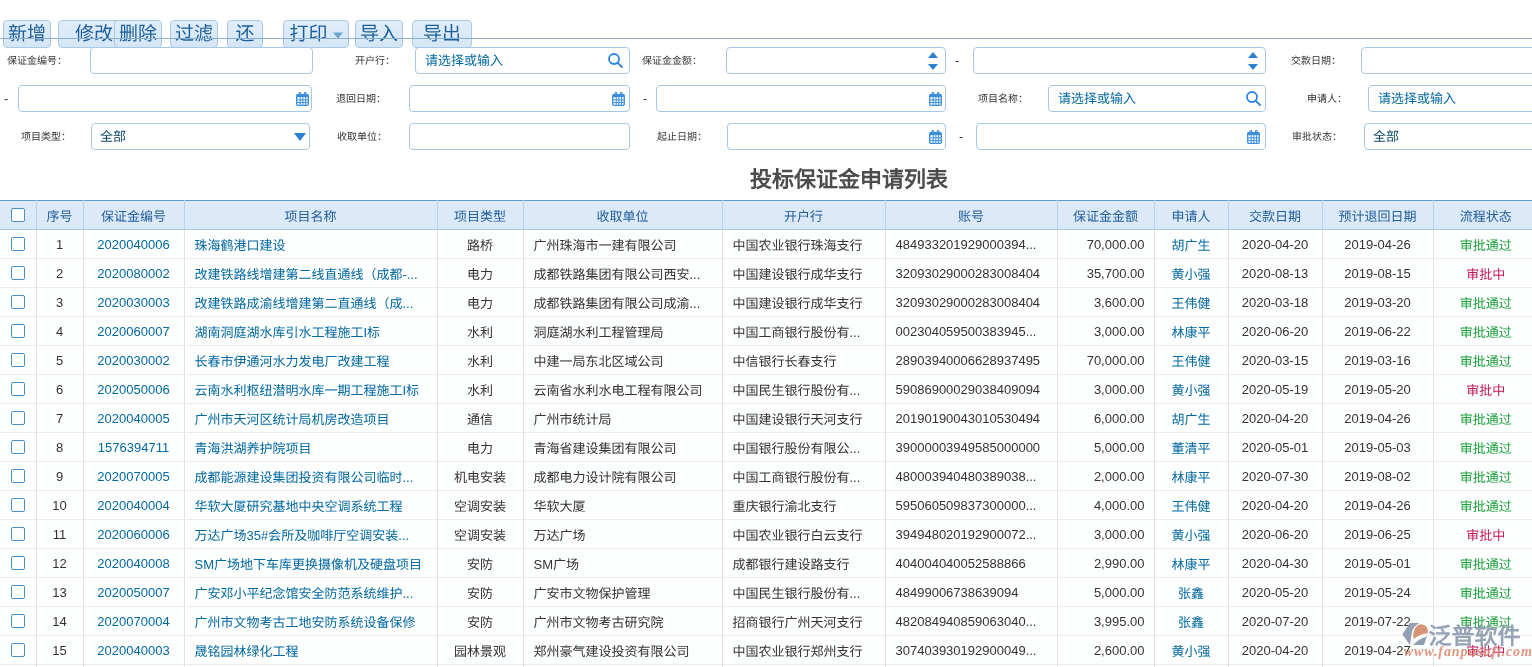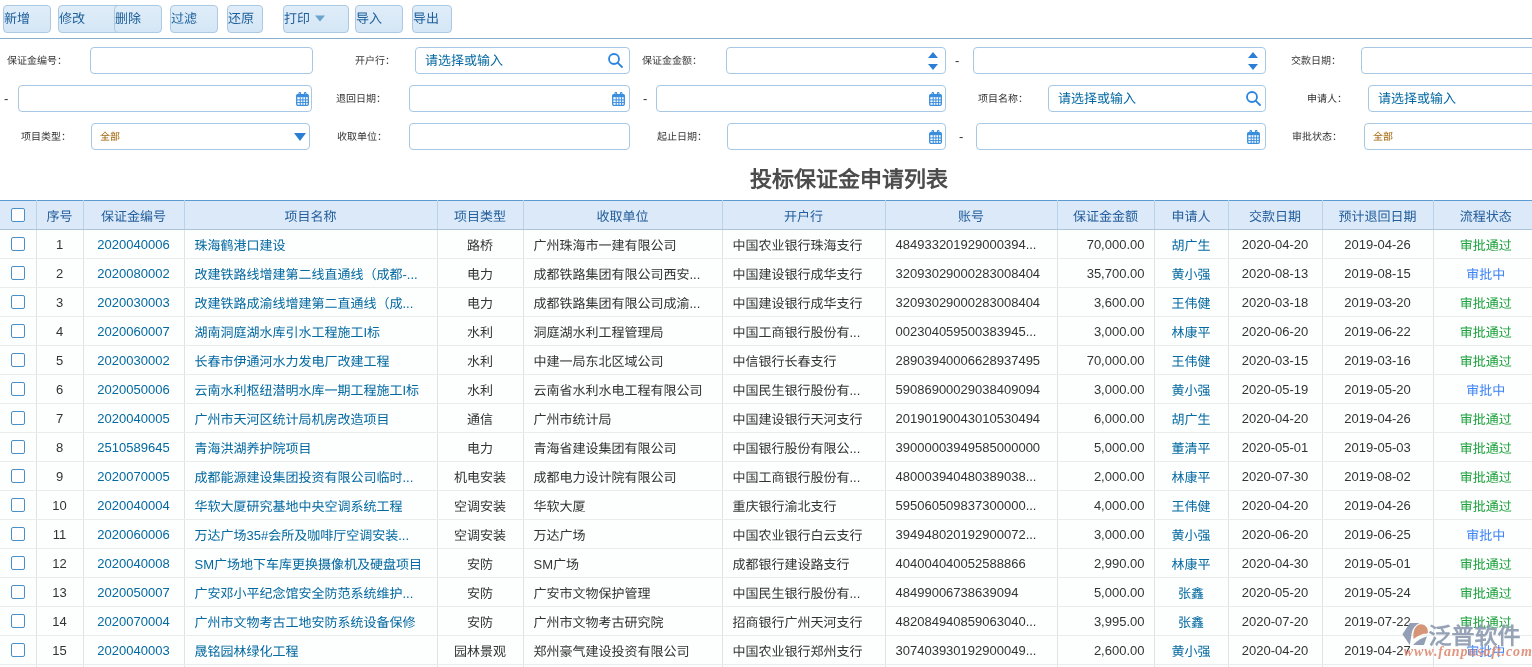--- a/index.html
+++ b/index.html
@@ -1,29 +1,29 @@
 <!DOCTYPE html>
 <html lang="zh-CN"><head>
 <meta charset="utf-8">
 <title>投标保证金申请列表</title>
 <style>
 *{margin:0;padding:0;box-sizing:border-box}
 html,body{width:1532px;height:667px;overflow:hidden;background:#fff;
  font-family:"Liberation Sans",sans-serif;}
 #stage{position:relative;width:1532px;height:667px;overflow:hidden}
 
-.btn{position:absolute;top:5px;height:28px;border:1px solid #abc9e3;border-radius:4px;
- background:linear-gradient(#e0edf9,#d4e6f5);color:#1d5f9b;font-size:13px;
- line-height:26px}
+.btn{position:absolute;top:20px;height:28px;border:1px solid #abc9e3;border-radius:4px;
+ background:linear-gradient(#e0edf9,#d4e6f5);color:#1d5f9b;font-size:19px;
+ text-align:center;line-height:26px}
 .tbline{position:absolute;left:0;top:38px;width:1532px;height:1px;background:#8caecd}
 
 .lab{position:absolute;height:27px;line-height:27px;font-size:10px;color:#333}
 .inp{position:absolute;height:27px;border:1px solid #a6c8e4;border-radius:4px;background:#fff}
 .ph{position:absolute;font-size:13px;color:#0369a1;height:27px;line-height:27px}
-.selt{position:absolute;font-size:10px;color:#a16207;height:22px;line-height:27px}
+.selt{position:absolute;font-size:13px;color:#0c4a6e;height:22px;line-height:27px}
 .dash{position:absolute;font-size:13px;color:#333;height:27px;line-height:27px}
 .fic{position:absolute}
 
 #title{position:absolute;top:161px;left:0;width:1698px;text-align:center;
  font-size:22px;font-weight:bold;color:#4c4c4c}
 
 #tblwrap{position:absolute;left:0;top:200px;width:1538px}
 table{border-collapse:collapse;table-layout:fixed;width:1538px}
 thead td{height:29px;background:#dbe9f8;border-top:1px solid #5d9bd3;
  border-bottom:1px solid #aec4d8;border-right:1px solid #b9d3ea;
@@ -32,39 +32,39 @@
 tbody td{height:29px;background:#fdfefe;border-bottom:1px solid #ebebeb;
  border-right:1px solid #e2e2e2;color:#333;font-size:13px;text-align:center;
  overflow:hidden;white-space:nowrap;padding:0}
 tbody td:last-child{border-right:none}
 tbody a{color:#0369a1;text-decoration:none}
 .c-cb,.c-no,.c-code,.c-type,.c-app,.c-date,.c-st{text-align:center}
 .c-name,.c-unit,.c-bank,.c-acct{text-align:left;padding-left:10px}
 .c-name{}
 .c-amt{text-align:right;padding-right:9px}
 .st-pass{color:#1ba13b}
-.st-ing{color:#3b82f6}
+.st-ing{color:#be185d}
 .cb{display:inline-block;width:14px;height:14px;border:1px solid #4a90c8;border-radius:2px;
  background:#fff;vertical-align:middle;margin-top:-2px}
 
 #wm{position:absolute;left:1396px;top:618px;width:140px;height:50px;opacity:.9}
 </style>
 </head>
 <body>
 <div id="stage">
 <div class="btn" style="left:3px;width:48px">新增</div>
 <div class="btn" style="left:58px;width:72px">修改</div>
 <div class="btn" style="left:114px;width:48px">删除</div>
 <div class="btn" style="left:170px;width:48px">过滤</div>
 <div class="btn" style="left:227px;width:36px">还原</div>
 <div class="btn" style="left:283px;width:66px">打印<svg style="margin-left:5px;vertical-align:1px" width="10" height="7" viewBox="0 0 10 7">
         <polygon points="0,0.5 10,0.5 5,6.5" fill="#6ba3cc"></polygon>
       </svg></div>
 <div class="btn" style="left:355px;width:48px">导入</div>
-<div class="btn" style="left:412px;width:40px">导出</div>
+<div class="btn" style="left:412px;width:60px">导出</div>
 <div class="tbline"></div>
 <div class="lab" style="left:7px;top:47px">保证金编号：</div>
 <div class="inp" style="left:90px;top:47px;width:223px"></div>
 <div class="lab" style="left:355px;top:47px">开户行：</div>
 <div class="inp" style="left:415px;top:47px;width:215px"></div>
 <div class="ph" style="left:425px;top:47px">请选择或输入</div>
 <svg class="fic" style="left:607px;top:52px" width="17" height="17" viewBox="0 0 17 17">
       <circle cx="7" cy="7" r="5" fill="none" stroke="#2a85e0" stroke-width="1.8"></circle>
       <line x1="10.8" y1="10.8" x2="15" y2="15" stroke="#2a85e0" stroke-width="1.8" stroke-linecap="round"></line>
     </svg>
@@ -315,21 +315,21 @@
 <td class="c-acct">20190190043010530494</td>
 <td class="c-amt">6,000.00</td>
 <td class="c-app"><a>胡广生</a></td>
 <td class="c-date">2020-04-20</td>
 <td class="c-date">2019-04-26</td>
 <td class="c-st"><span class="st-pass">审批通过</span></td>
 </tr>
 <tr>
 <td class="c-cb"><span class="cb"></span></td>
 <td class="c-no">8</td>
-<td class="c-code"><a>2510589645</a></td>
+<td class="c-code"><a>1576394711</a></td>
 <td class="c-name"><a>青海洪湖养护院项目</a></td>
 <td class="c-type">电力</td>
 <td class="c-unit">青海省建设集团有限公司</td>
 <td class="c-bank">中国银行股份有限公...</td>
 <td class="c-acct">39000003949585000000</td>
 <td class="c-amt">5,000.00</td>
 <td class="c-app"><a>董清平</a></td>
 <td class="c-date">2020-05-01</td>
 <td class="c-date">2019-05-03</td>
 <td class="c-st"><span class="st-pass">审批通过</span></td>

